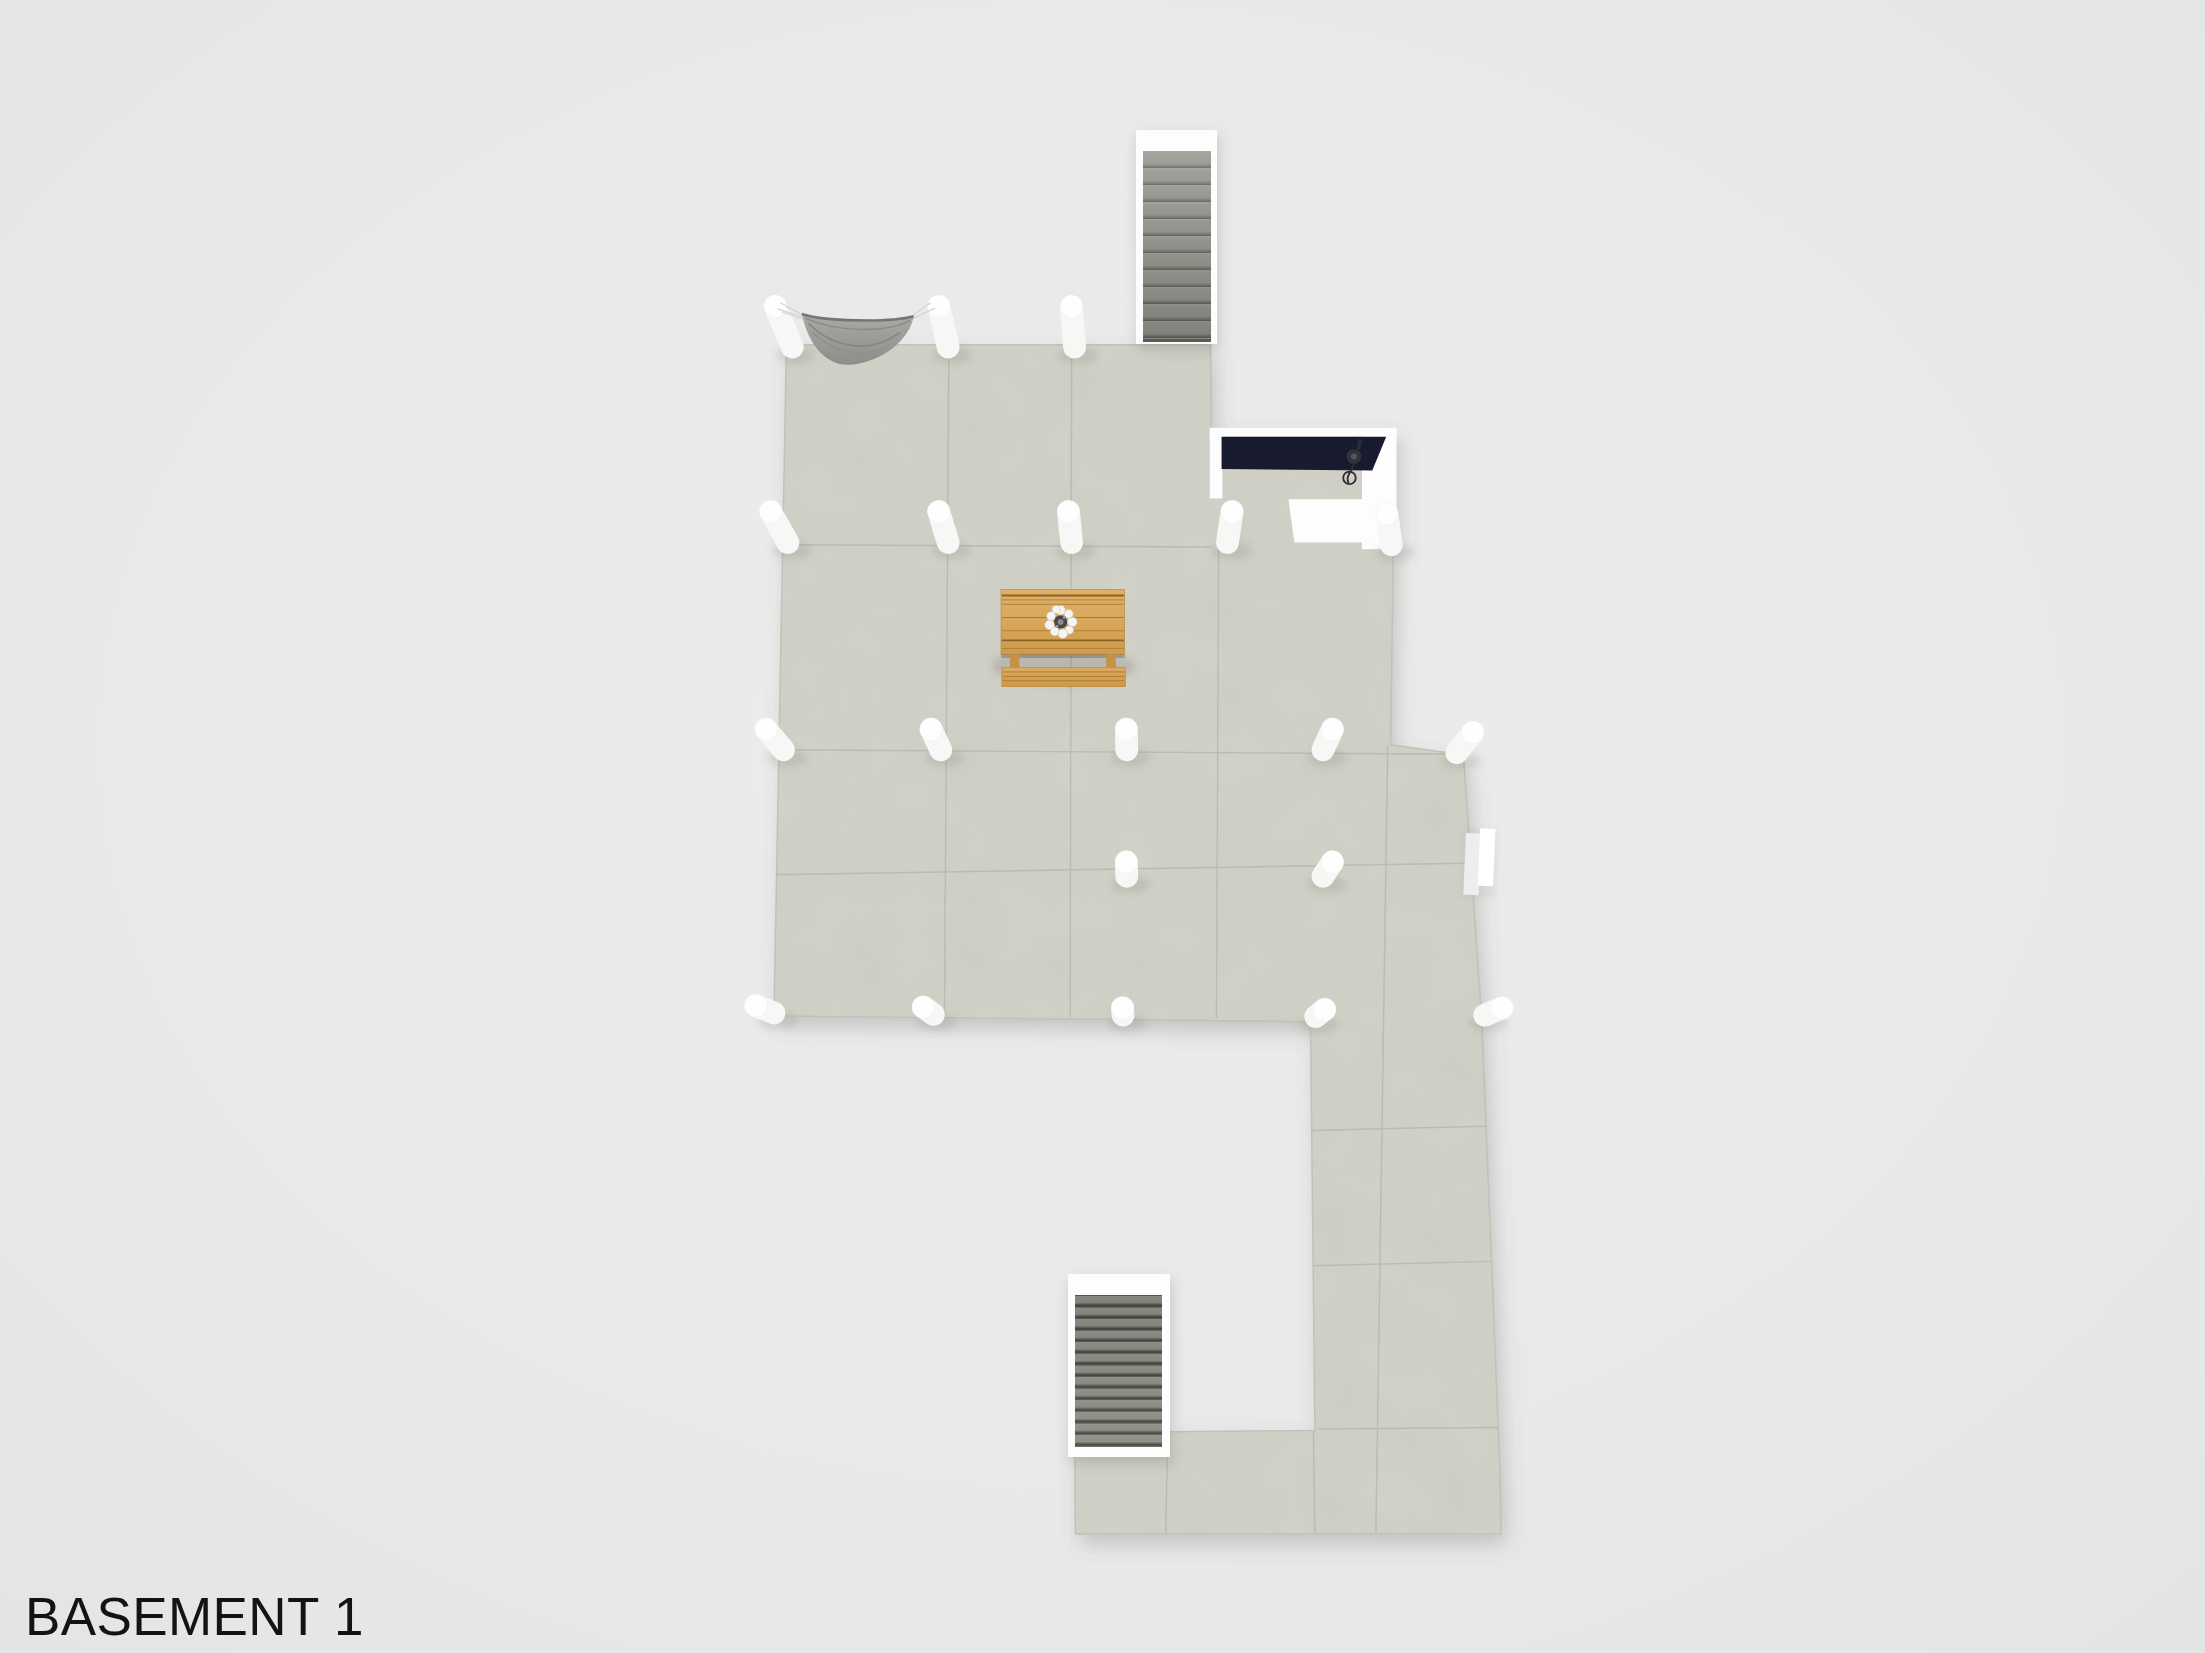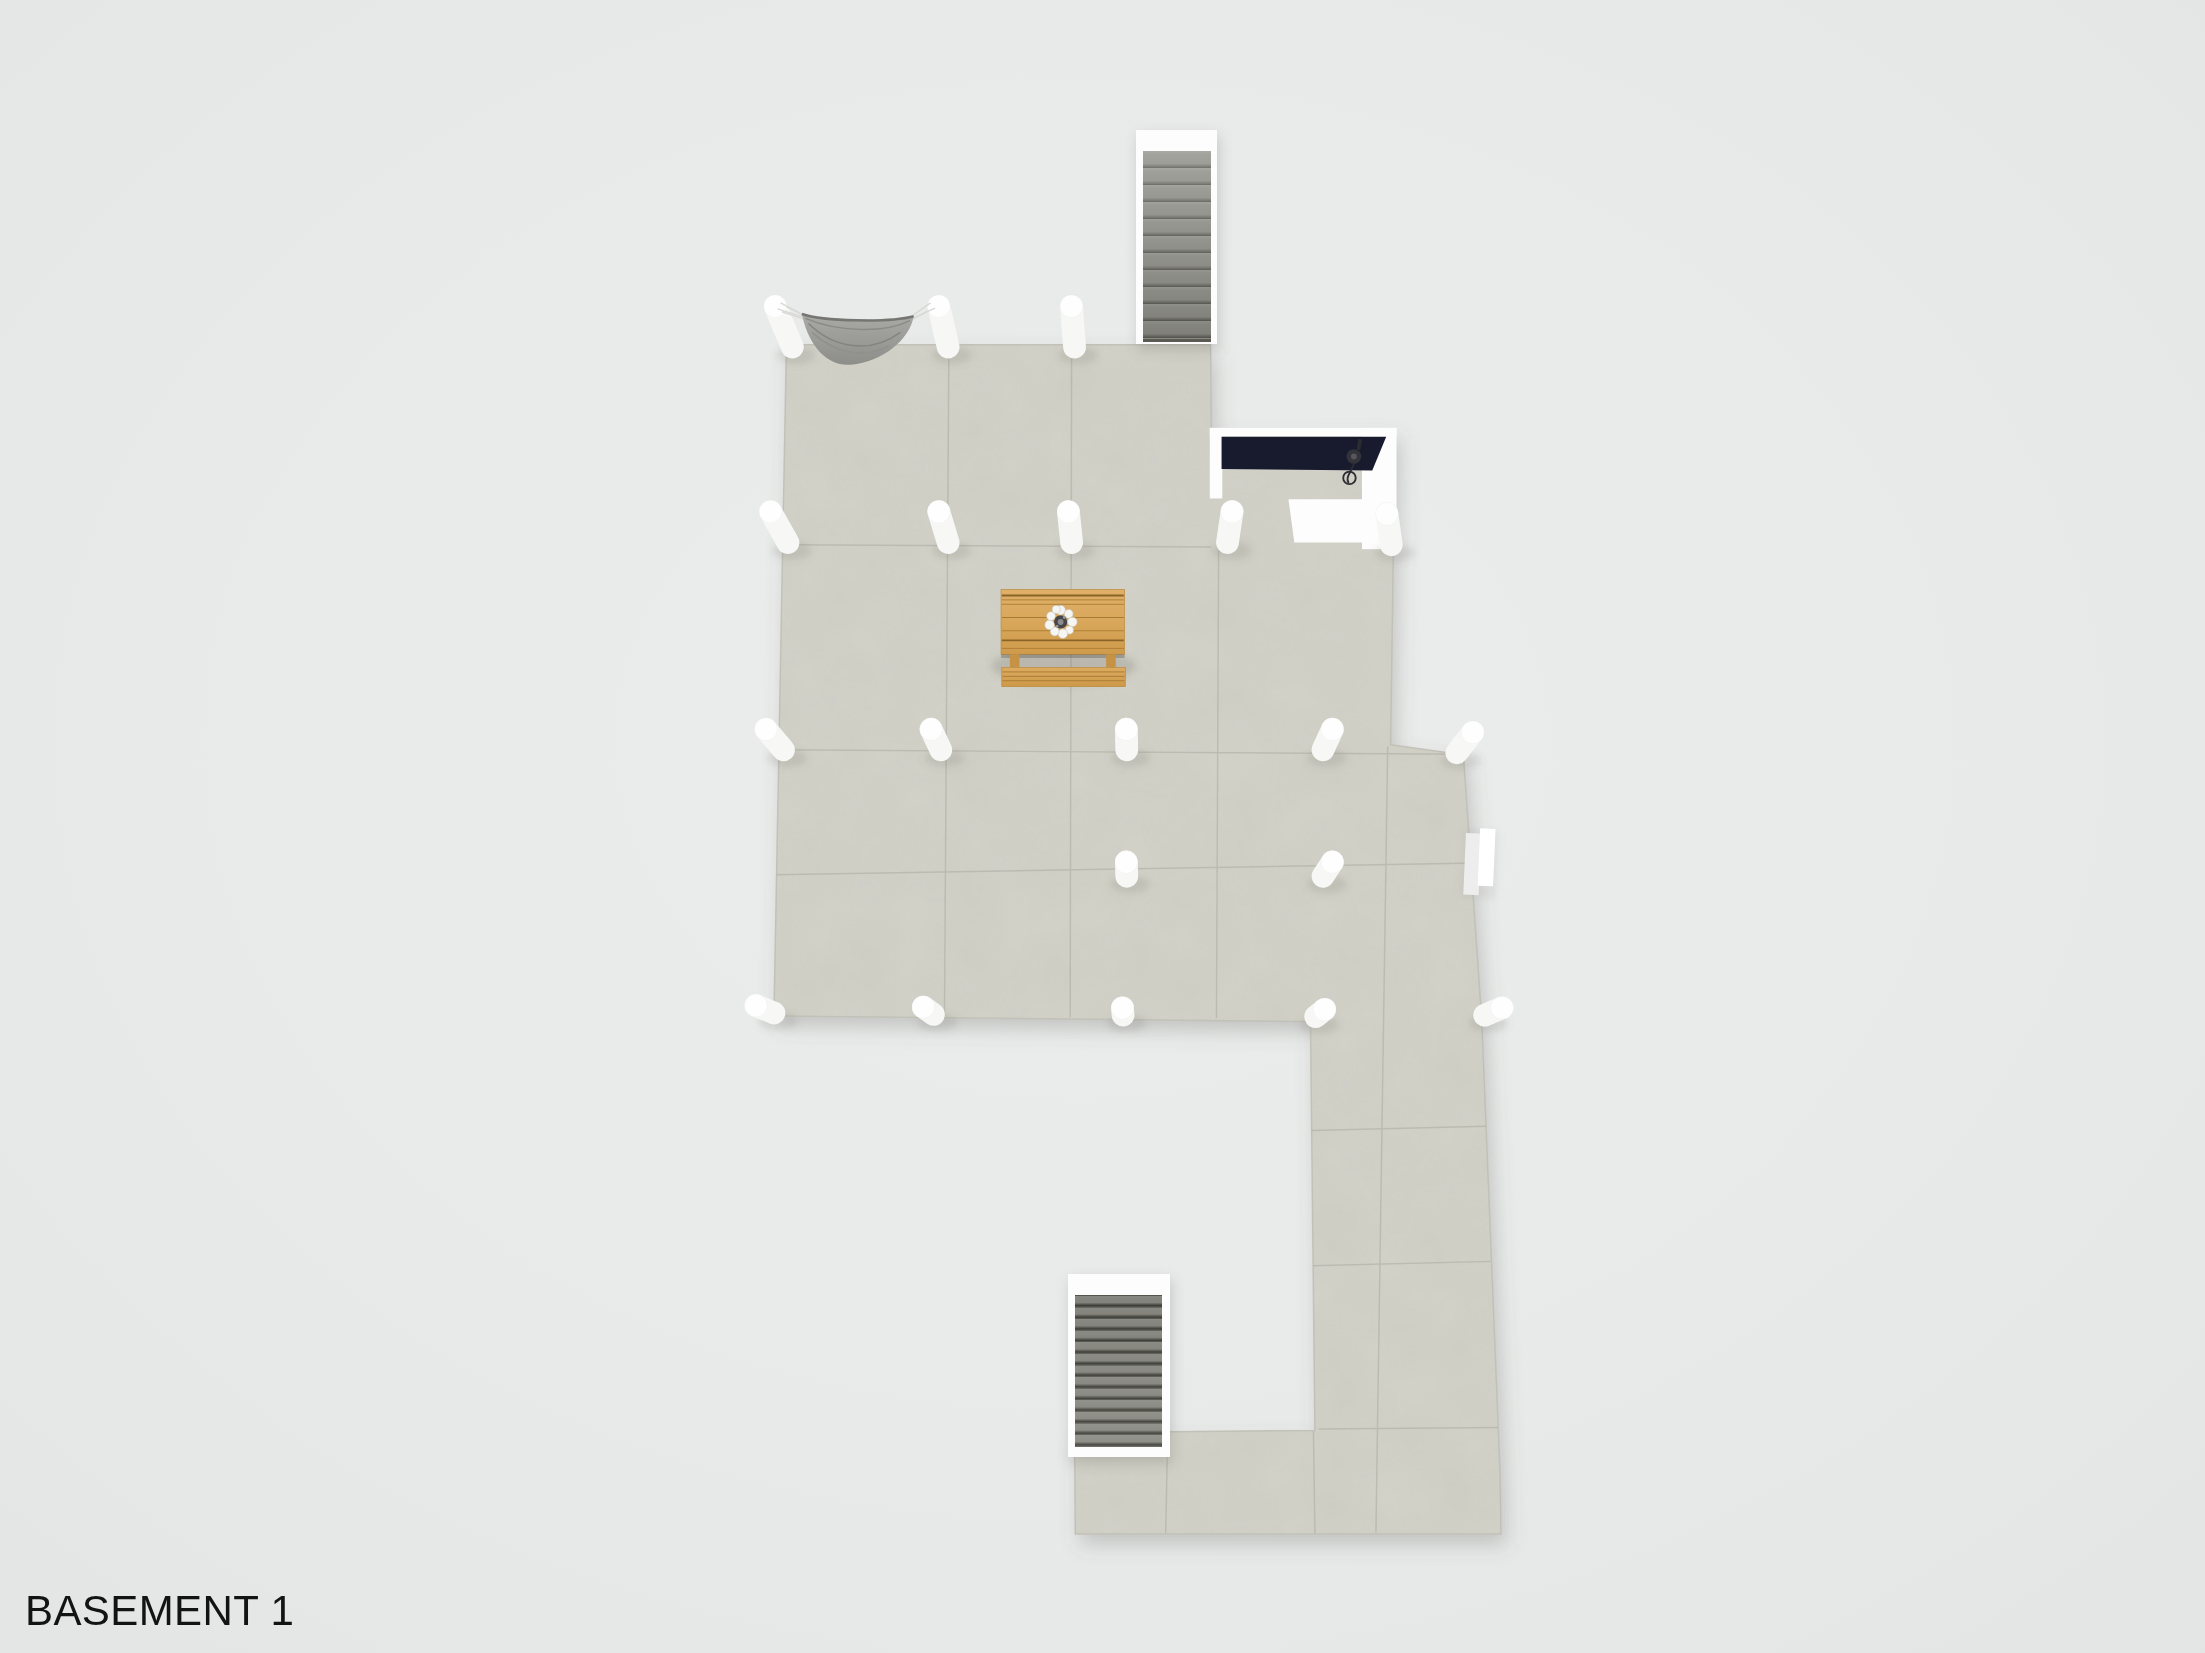--- a/index.html
+++ b/index.html
@@ -23,21 +23,21 @@
   .stairs-upper{left:1136px;top:130px;width:81px;height:214px;}
   .stairs-lower{left:1068px;top:1274px;width:102px;height:183px;}
   .steps{position:absolute;}
   .stairs-upper .steps{left:6.6px;top:21px;width:68px;height:188px;border-bottom:3.7px solid #5b5b54;}
   .stairs-lower .steps{left:7.4px;top:21px;width:87px;height:151px;border-top:1.5px solid #55554e;}
   .baluster{position:absolute;top:0;bottom:0;width:3.7px;opacity:.8;}
   .baluster.left{left:-5.1px;}
   .baluster.right{right:-5.1px;}
   .floor-label{
     position:absolute;left:25px;top:1590px;
-    font-size:42px;line-height:1;letter-spacing:0.4px;
+    font-size:53px;line-height:1;letter-spacing:0.4px;
     color:var(--label,#131313);
     white-space:nowrap;
   }
 </style>
 </head>
 <body>
 
 <div class="scene">
 
   <svg width="2205" height="1654" viewBox="0 0 3000 2250">

